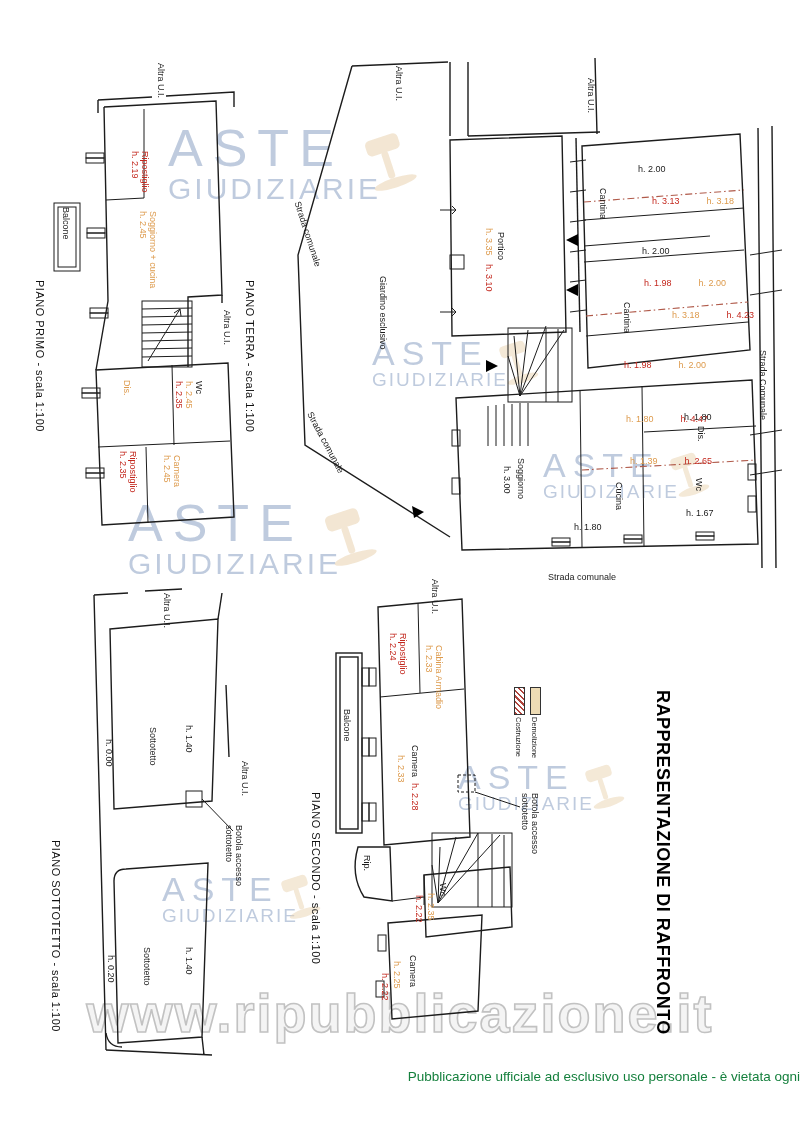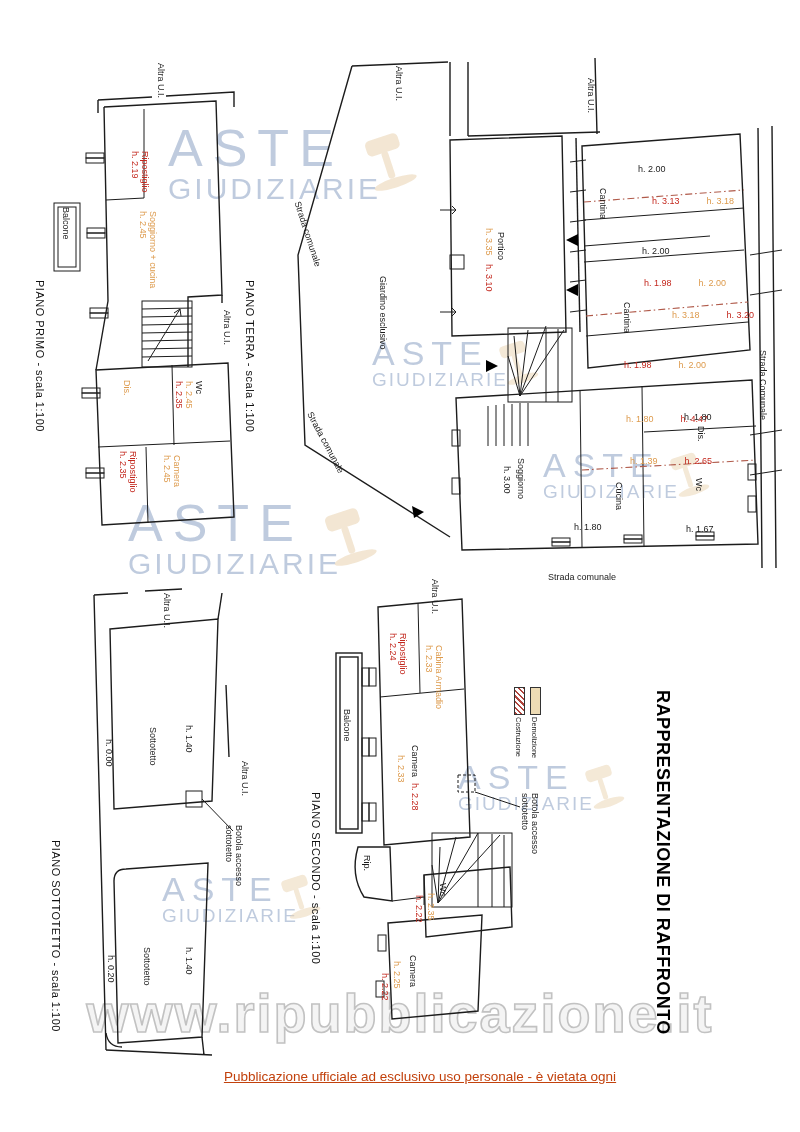--- a/index.html
+++ b/index.html
@@ -20,22 +20,22 @@
   .wm.big .l1{font-size:52px;}
   .wm.big .l2{font-size:30px;}
   .wm.small .l1{font-size:34px;letter-spacing:7px;}
   .wm.small .l2{font-size:19px;letter-spacing:2px;}
   .wm .gavel{position:absolute;}
   #url-wm{position:absolute;left:0;top:982px;width:800px;text-align:center;z-index:0;
     font-size:54px;font-weight:700;letter-spacing:2px;color:#f4f4f4;
     -webkit-text-stroke:1.6px #c2c2c2;}
   #main-title{position:absolute;left:652px;top:690px;writing-mode:vertical-rl;
     font-size:18px;font-weight:700;color:#000;letter-spacing:.5px;z-index:3;white-space:nowrap;}
-  #footer{position:absolute;left:40px;top:1066px;width:760px;text-align:center;z-index:3;
-    font-size:13.5px;color:#c2410c;line-height:22px;text-decoration:underline;}
+  #footer{position:absolute;left:40px;top:1066px;width:760px;text-align:right;z-index:3;
+    font-size:13.5px;color:#15803d;line-height:22px;}
   .legend-col{position:absolute;z-index:3;}
   .swatch{width:9px;height:26px;border:1px solid #333;}
   .sw-dem{background:#eddbb4;}
   .sw-cos{background:repeating-linear-gradient(45deg,#b2453d 0 1.5px,rgba(255,255,255,0) 1.5px 4px);}
   .legend-lb{font-size:7.5px;writing-mode:vertical-rl;color:#222;margin-top:2px;white-space:nowrap;}
 </style>
 </head>
 <body>
 
 <div class="wm big" style="left:168px;top:122px;">
@@ -225,38 +225,38 @@
   <div class="lb" style="left:348px;top:114px;">h. 2.00</div>
   <div class="lb hrow" style="left:338px;top:146px;">
     <span class="red">h. 3.13</span><span class="org">h. 3.18</span>
   </div>
   <div class="lb" style="left:352px;top:196px;">h. 2.00</div>
   <div class="lb hrow" style="left:330px;top:228px;">
     <span class="red">h. 1.98</span><span class="org">h. 2.00</span>
   </div>
   <div class="lb v" style="left:332px;top:252px;">Cantina</div>
   <div class="lb hrow" style="left:358px;top:260px;">
-    <span class="org">h. 3.18</span><span class="red">h. 3.20</span>
+    <span class="org">h. 3.18</span><span class="red">h. 4.23</span>
   </div>
   <div class="lb hrow" style="left:310px;top:310px;">
     <span class="red">h. 1.98</span><span class="org">h. 2.00</span>
   </div>
   <div class="lb v" style="left:226px;top:408px;">Soggiorno</div>
   <div class="lb v" style="left:212px;top:416px;">h. 3.00</div>
   <div class="lb hrow" style="left:312px;top:364px;">
     <span class="org">h. 1.80</span><span class="red">h. 4.47</span>
   </div>
   <div class="lb" style="left:394px;top:362px;">h. 1.80</div>
   <div class="lb v" style="left:406px;top:376px;">Dis.</div>
   <div class="lb hrow" style="left:316px;top:406px;">
     <span class="org">h. 1.39</span><span class="red">h. 2.65</span>
   </div>
   <div class="lb v" style="left:324px;top:432px;">Cucina</div>
   <div class="lb v" style="left:404px;top:428px;">Wc</div>
-  <div class="lb" style="left:396px;top:458px;margin-top:16px;">h. 1.67</div>
+  <div class="lb" style="left:396px;top:458px;">h. 1.67</div>
   <div class="lb" style="left:284px;top:472px;">h. 1.80</div>
 </div>
 
 <div class="plan" id="plan-sotto" style="left:50px;top:585px;width:230px;height:480px;">
   <svg width="230" height="480" viewBox="0 0 230 480">
     <g stroke="#1c1c1c" stroke-width="1.4" fill="none">
       <path d="M44,10 L56,465 M44,10 L78,8 M95,6 L132,4"></path>
       <path d="M60,44 L168,34 L162,216 L64,224 Z"></path>
       <path d="M168,34 L172,8 M176,100 L179,172"></path>
       <path d="M64,296 Q64,284 76,284 L158,278 L152,452 L68,458 Z"></path>

